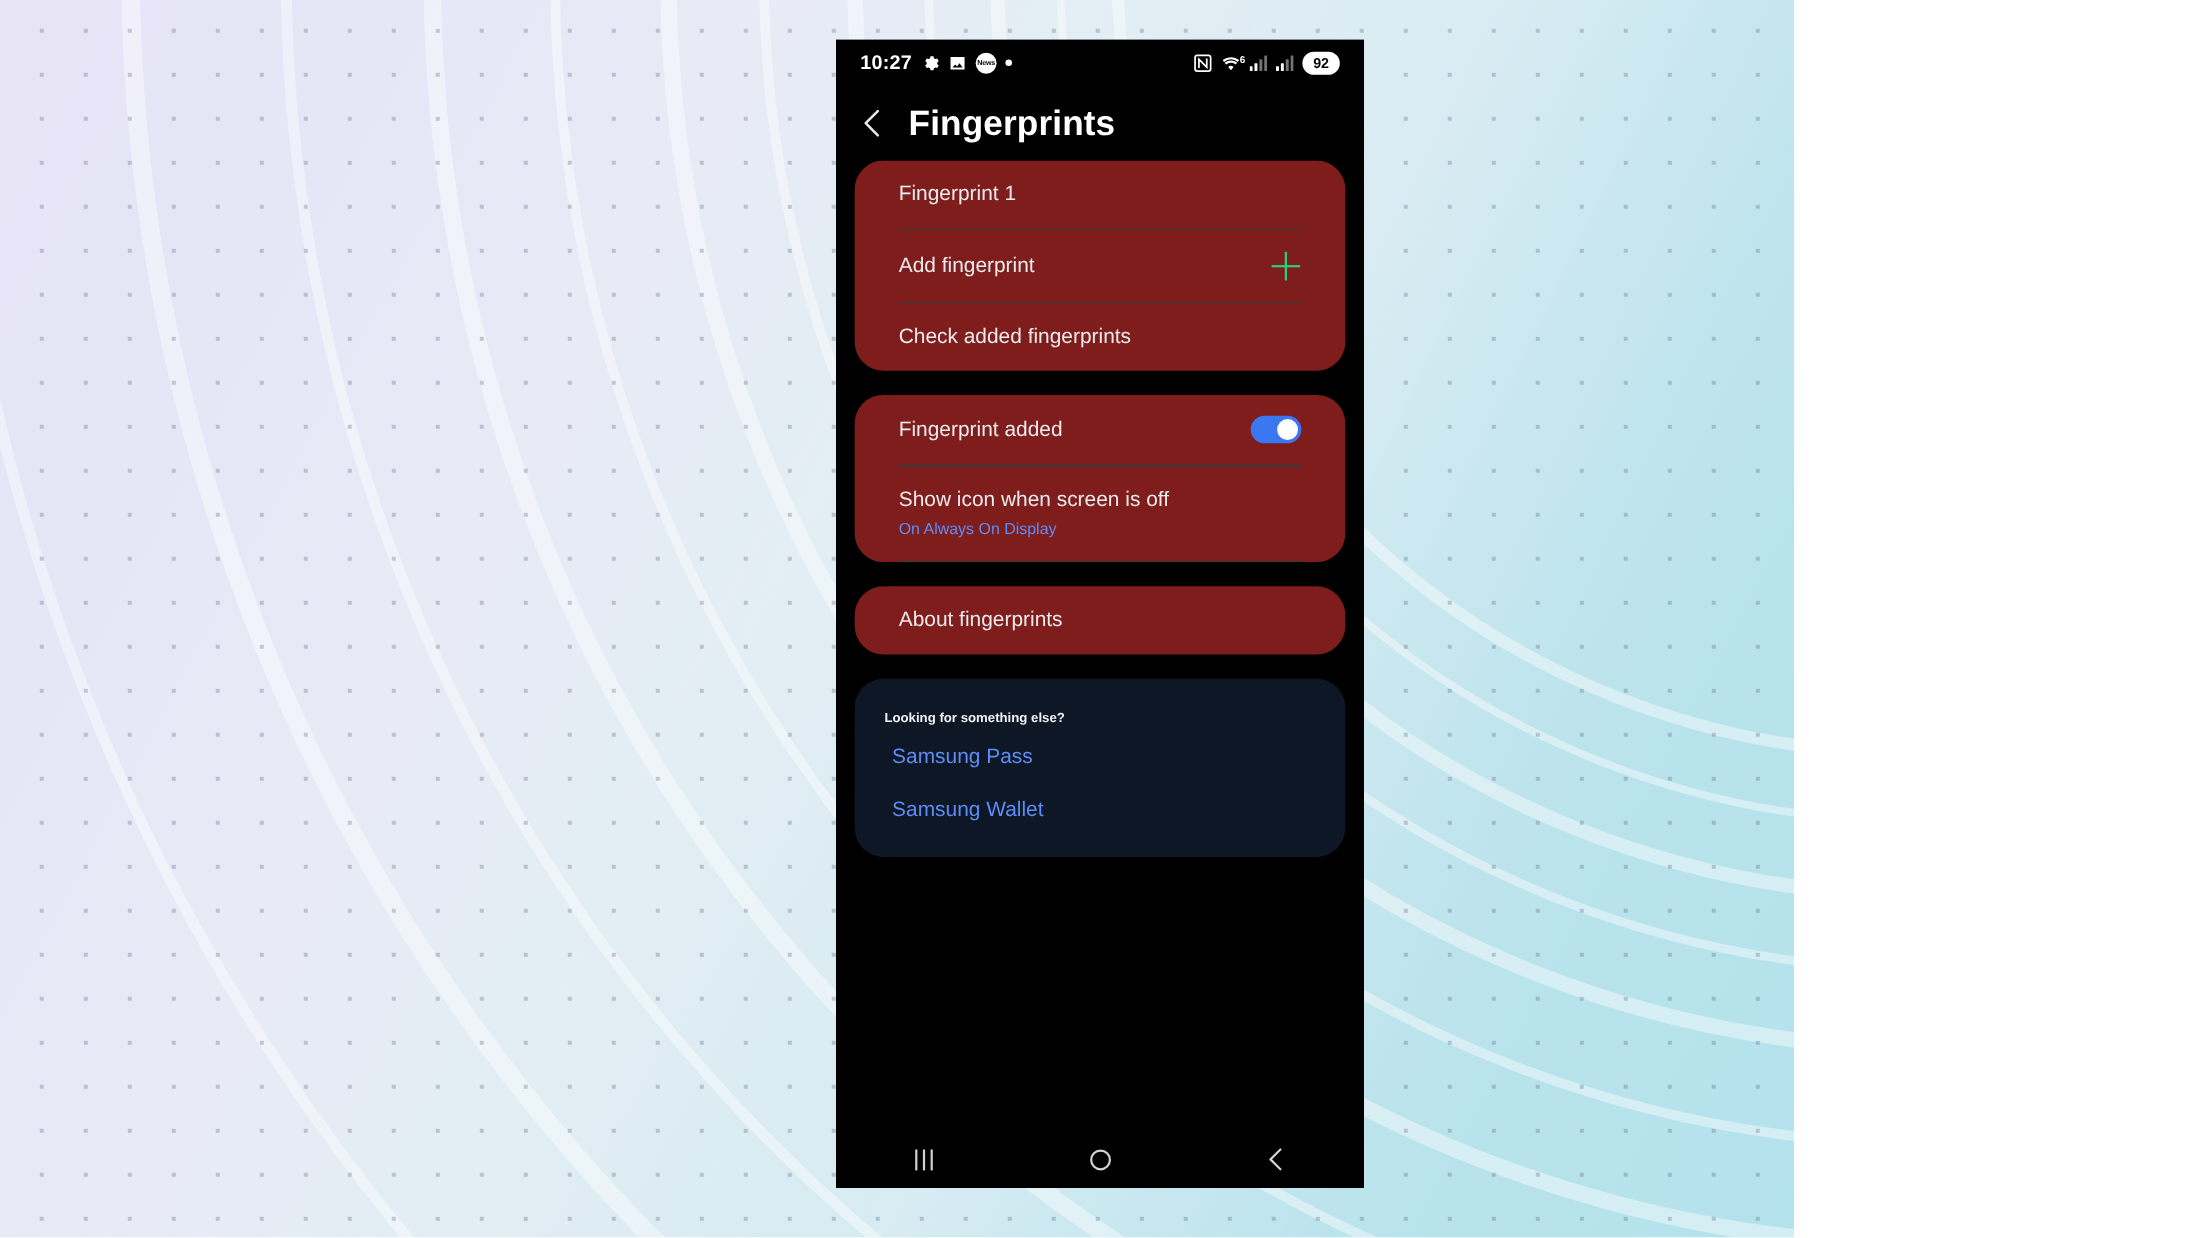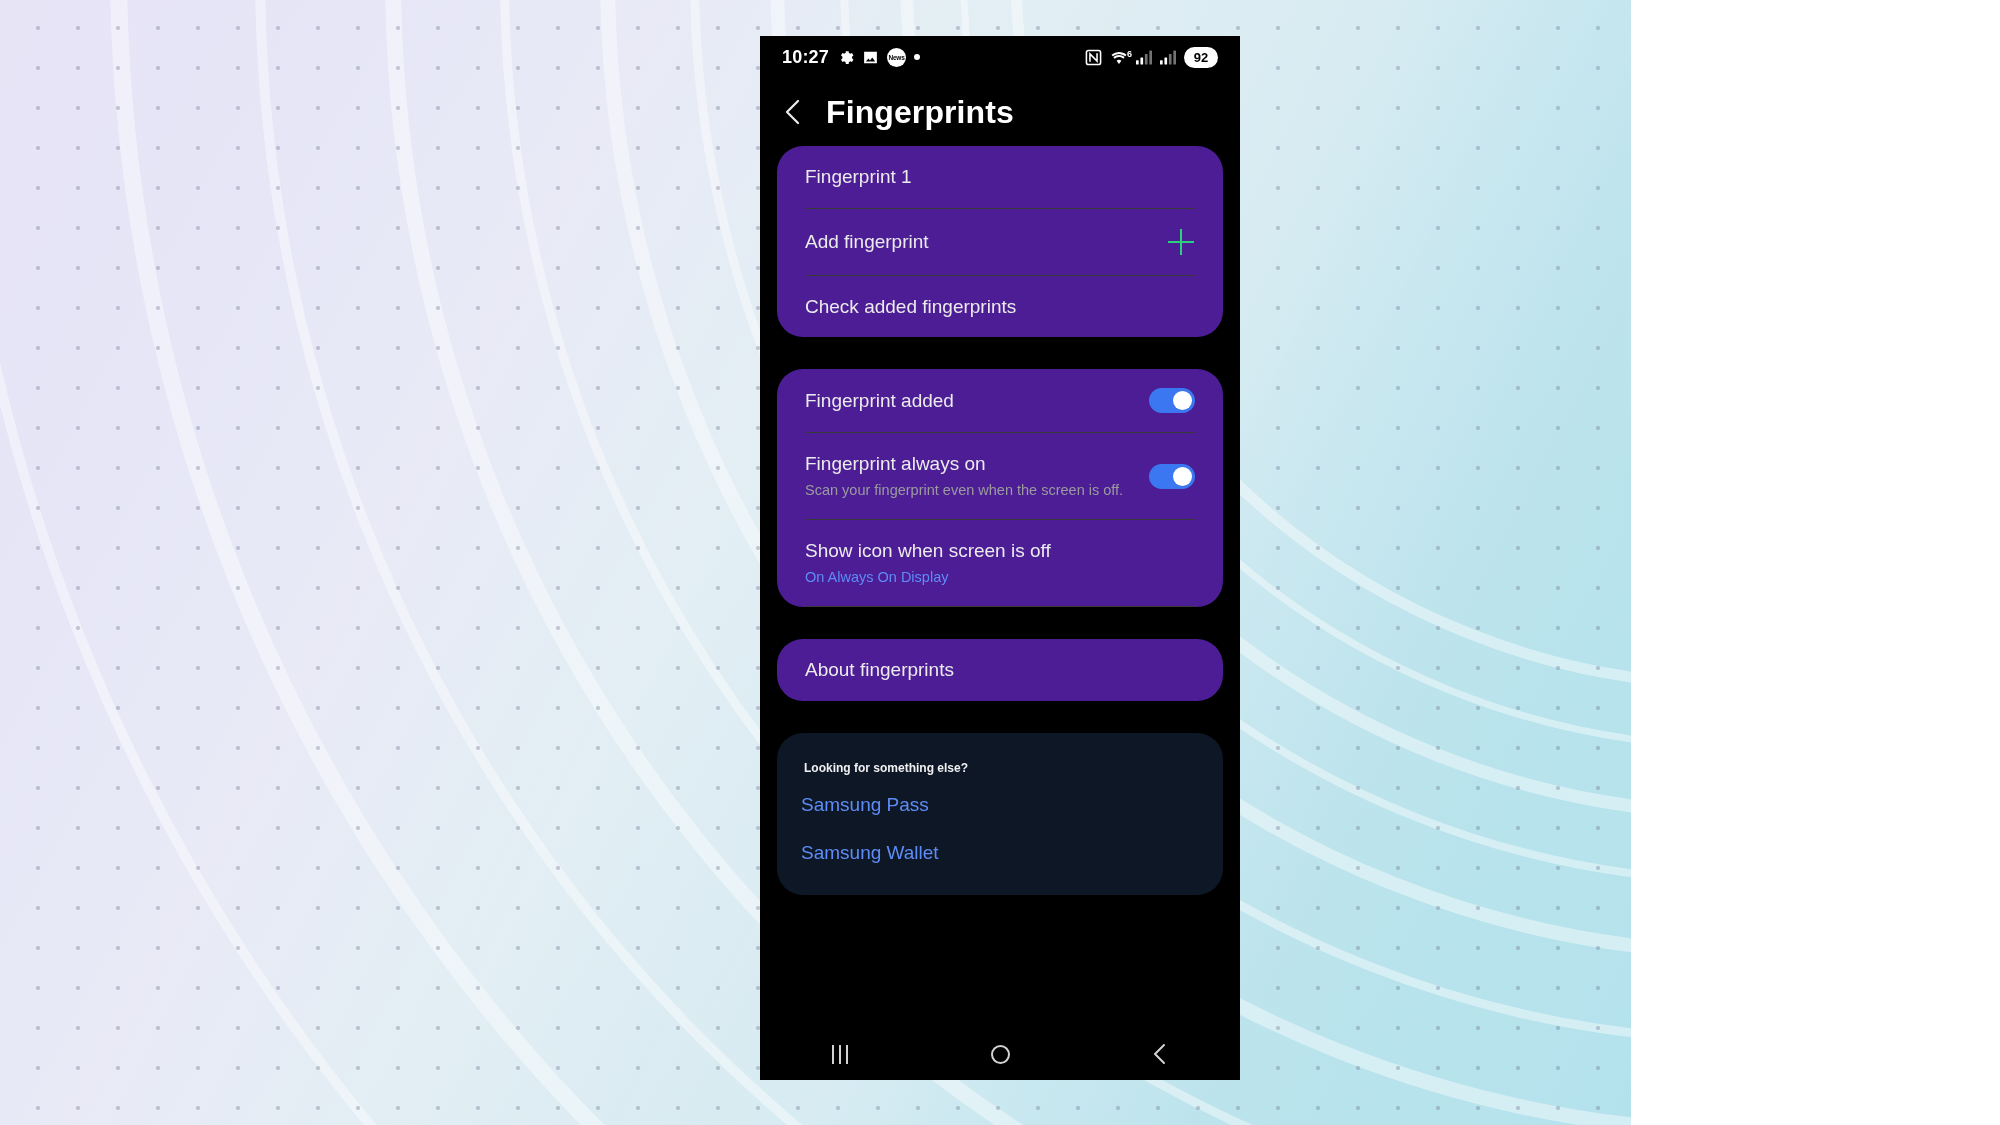--- a/index.html
+++ b/index.html
@@ -97,24 +97,24 @@
 
   
   #content {
     flex:1 1 auto;
     padding:0 17px;
     overflow:hidden;
     display:flex; flex-direction:column;
   }
 
   .card {
-    background:#4c1d95;
+    background:#7f1d1d;
     border-radius:26px;
-    padding:0 4px;
-    margin-bottom:32px;
+    padding:0 16px;
+    margin-bottom:22px;
   }
   .card.promo {
     background:#0e1726;
     margin-bottom:0;
     padding:12px 0 18px 0;
   }
 
   .row {
     position:relative;
     display:flex; align-items:center;
@@ -156,21 +156,21 @@
   .toggle.off { background:#5a5a5d; }
   .toggle.off .knob { left:3px; }
 
   
   .promo-title {
     color:#f0f0f2; font-size:12px; font-weight:bold;
     padding:16px 27px 6px 27px;
   }
   .promo-link {
     color:#5e8cf7; font-size:19px;
-    padding:13px 24px;
+    padding:13px 34px;
     cursor:pointer;
   }
 
   
   #navbar {
     flex:0 0 52px; height:52px;
     display:flex; align-items:center; justify-content:space-around;
     background:#000;
   }
   .nav-btn { display:flex; align-items:center; justify-content:center; width:74px; height:40px; cursor:pointer; }
@@ -290,29 +290,20 @@
       <div class="card">
         <div class="row">
           <div class="texts">
             <div class="title">Fingerprint added</div>
           </div>
           <span class="toggle on">
               <span class="knob"></span>
             </span>
         </div>
         <div class="divider"></div>
-        <div class="row">
-          <div class="texts">
-            <div class="title">Fingerprint always on</div>
-            <div class="sub">Scan your fingerprint even when the screen is off.</div>
-          </div>
-          <span class="toggle on">
-              <span class="knob"></span>
-            </span>
-        </div>
         <div class="divider"></div>
         <div class="row">
           <div class="texts">
             <div class="title">Show icon when screen is off</div>
             <div class="sub link">On Always On Display</div>
           </div>
         </div>
         <div class="divider"></div>
       </div>
 

